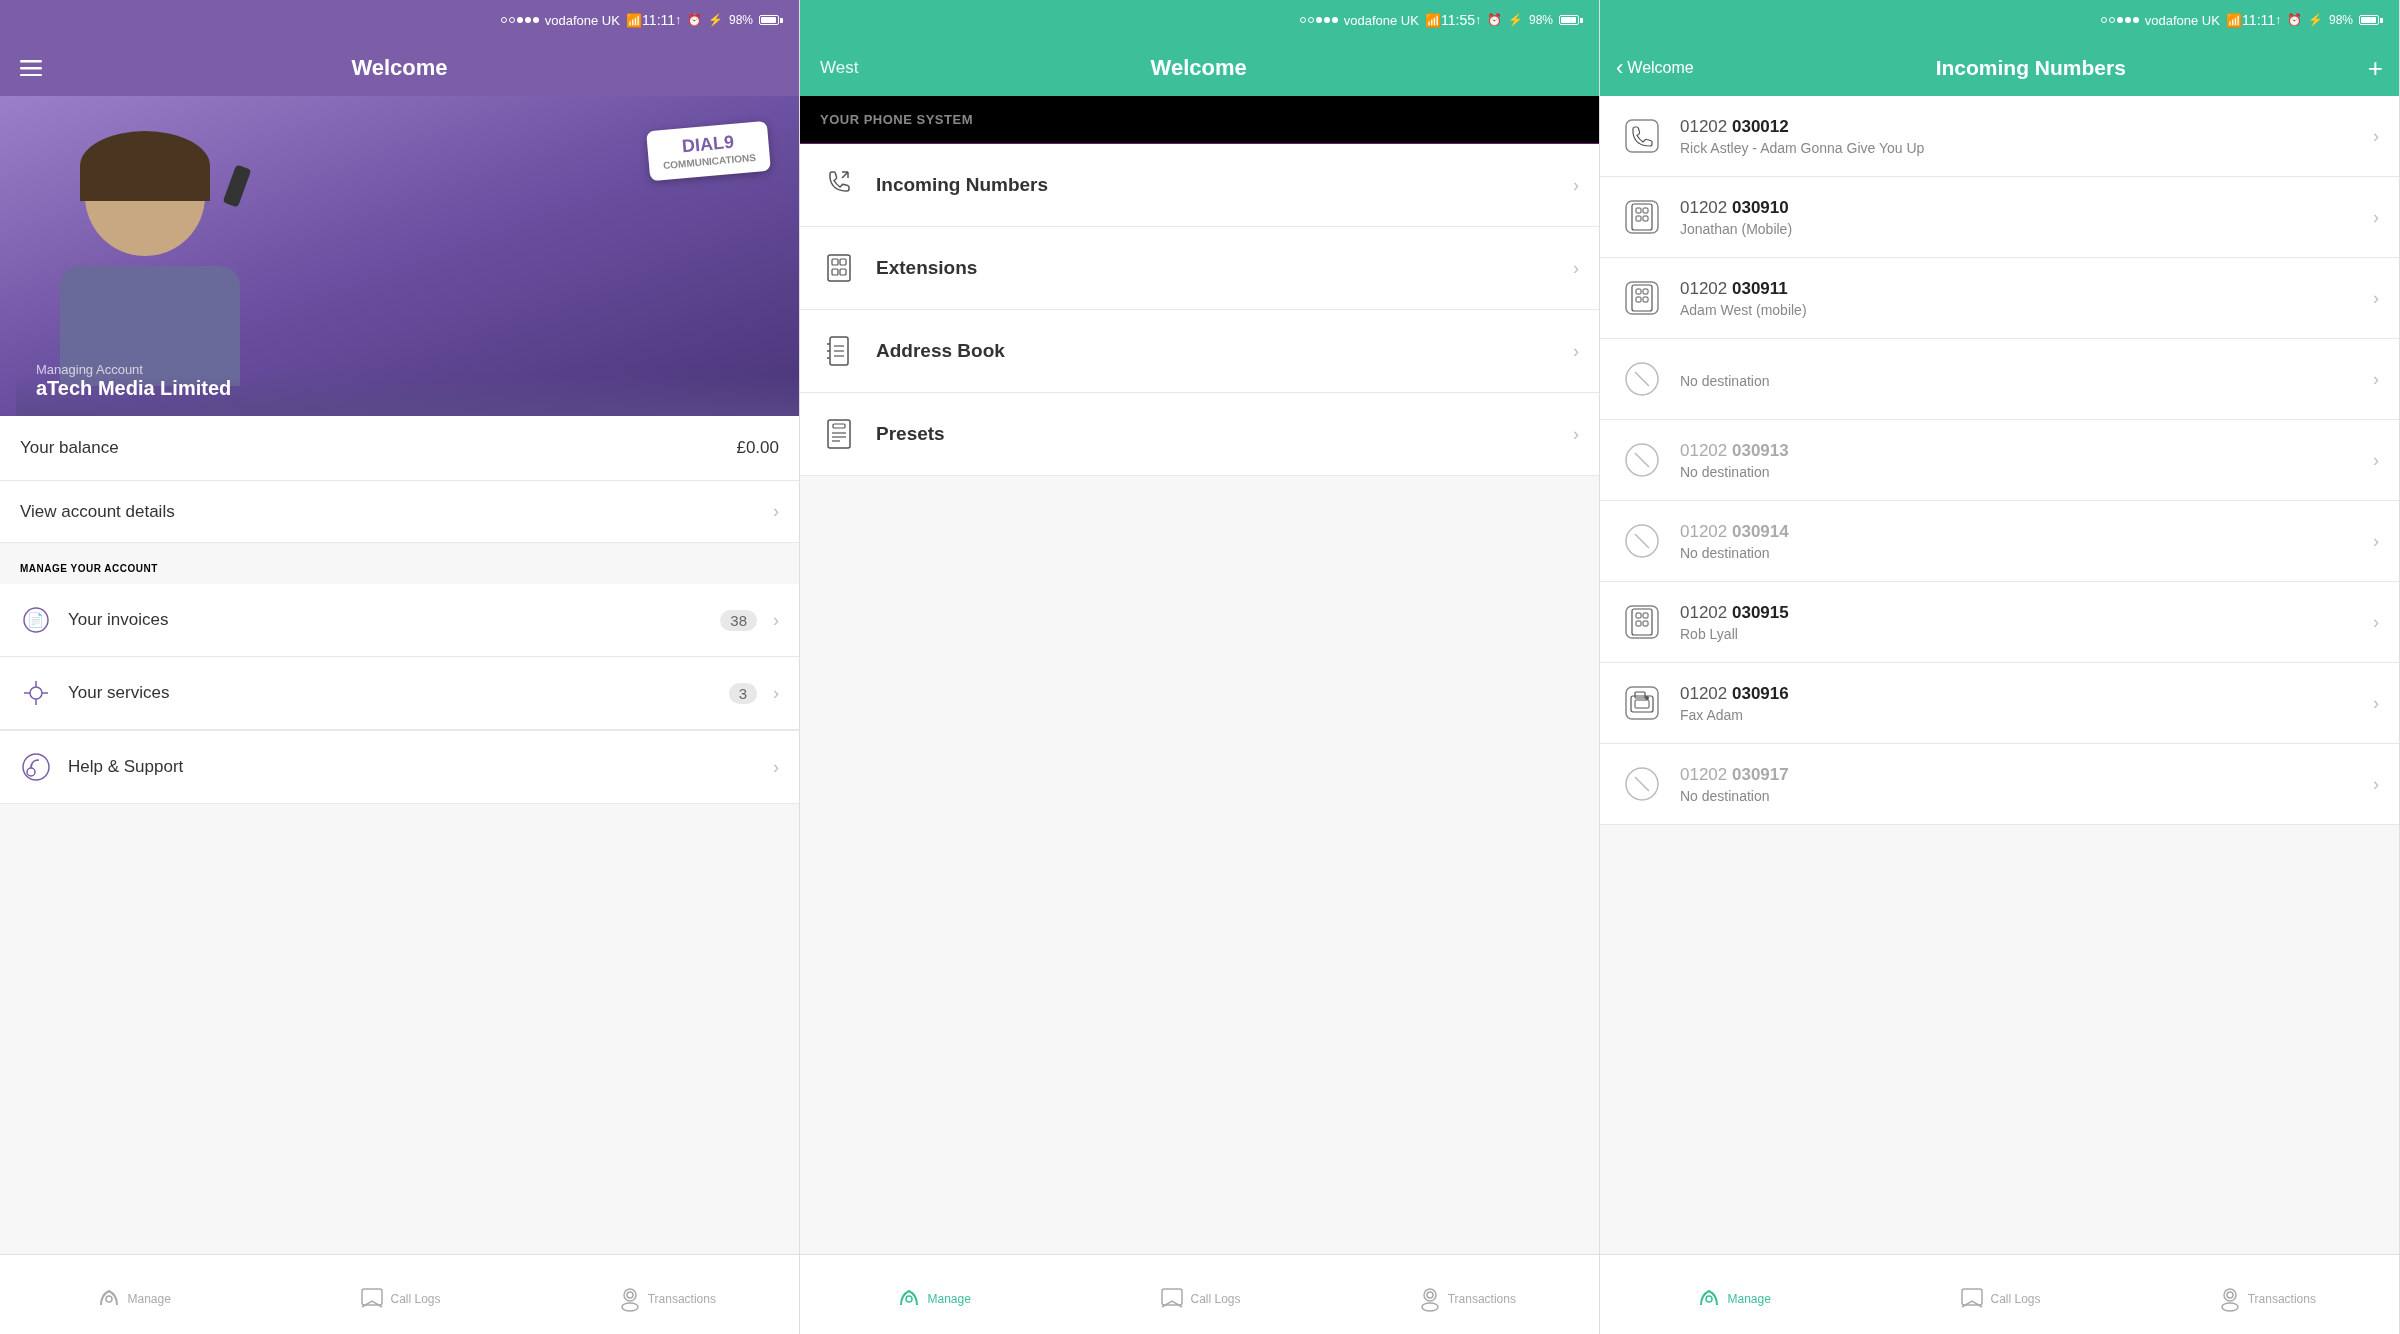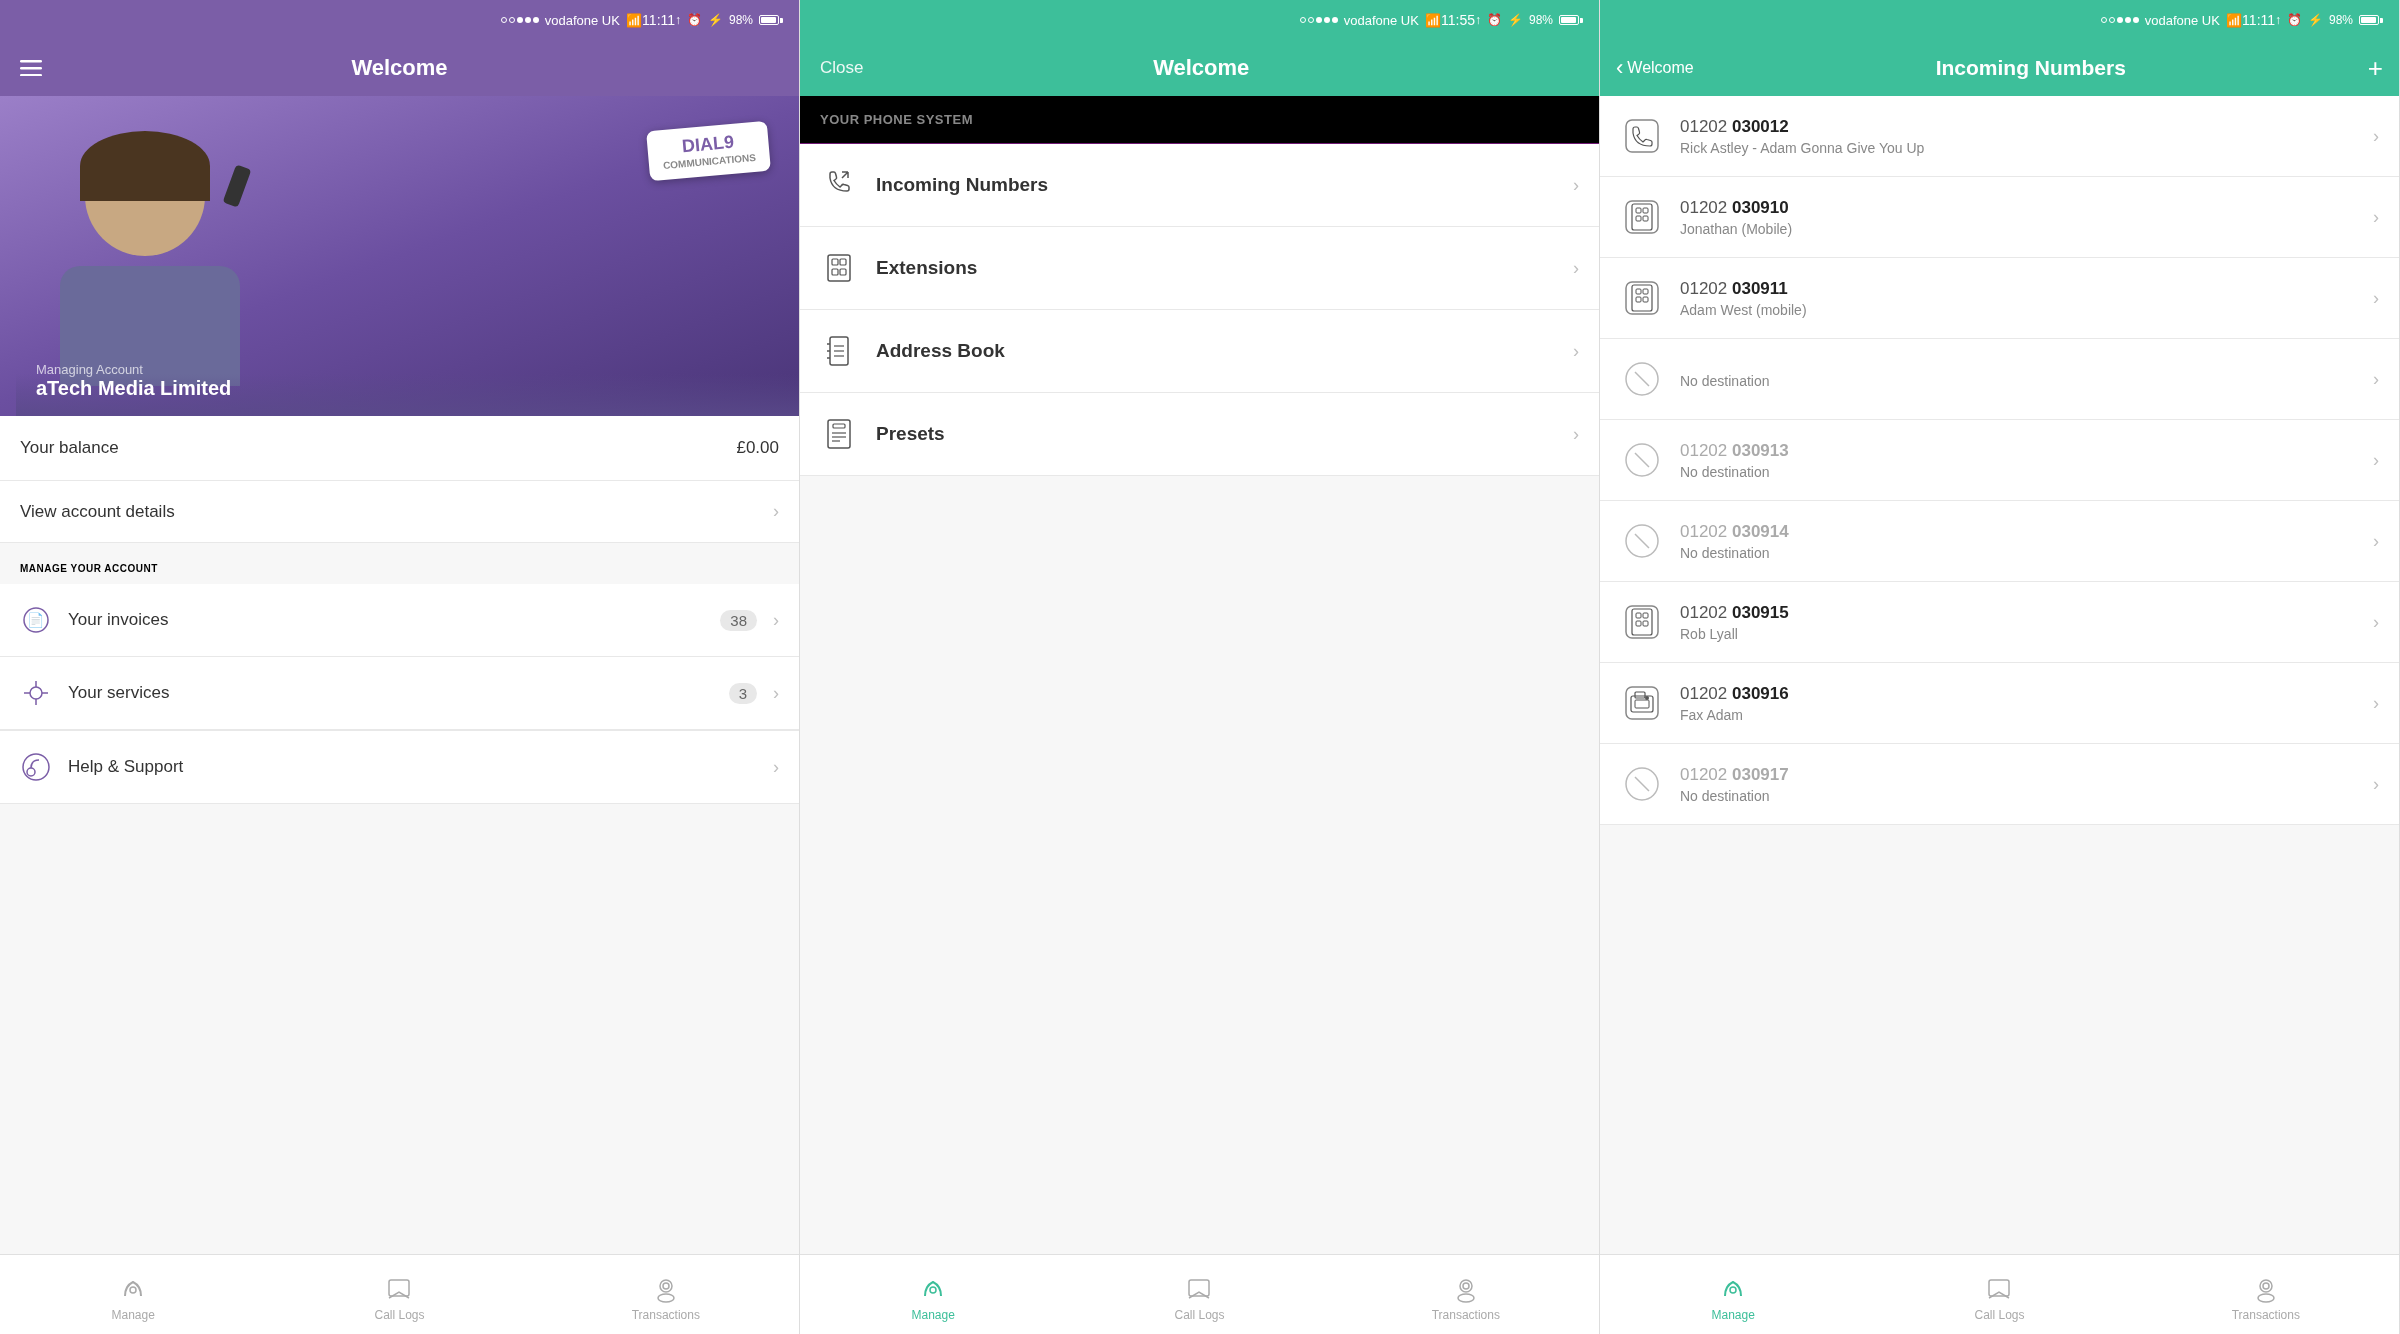--- a/index.html
+++ b/index.html
@@ -190,21 +190,21 @@
       bottom: 0; left: 0; right: 0;
       height: 80px;
       background: white;
       border-top: 1px solid #e0e0e0;
       display: flex;
       align-items: center;
     }
     .tab-item {
       flex: 1;
       display: flex;
-      flex-direction: column;
+      flex-direction: row;
       align-items: center;
       justify-content: center;
       gap: 4px;
       cursor: pointer;
       padding-top: 8px;
     }
     .tab-icon { font-size: 24px; color: #aaa; }
     .tab-icon.active { color: #3dbf9a; }
     .tab-label { font-size: 12px; color: #aaa; }
     .tab-label.active { color: #3dbf9a; }
@@ -475,21 +475,21 @@
         <div class="battery-body">
             <div class="battery-fill"></div>
           </div>
         <div class="battery-tip"></div>
       </div>
     </div>
   </div>
 
   <div class="nav-bar green">
     <div class="nav-back">
-      <span style="font-size:17px;color:rgba(255,255,255,0.9);">Close</span>
+      <span style="font-size:17px;color:rgba(255,255,255,0.9);">West</span>
     </div>
     <div class="nav-title">Welcome</div>
     <div style="width:40px"></div>
   </div>
 
   <div class="phone-system-header">YOUR PHONE SYSTEM</div>
 
   <div class="system-menu-item">
     <div class="system-menu-left">
       <div class="system-menu-icon">

